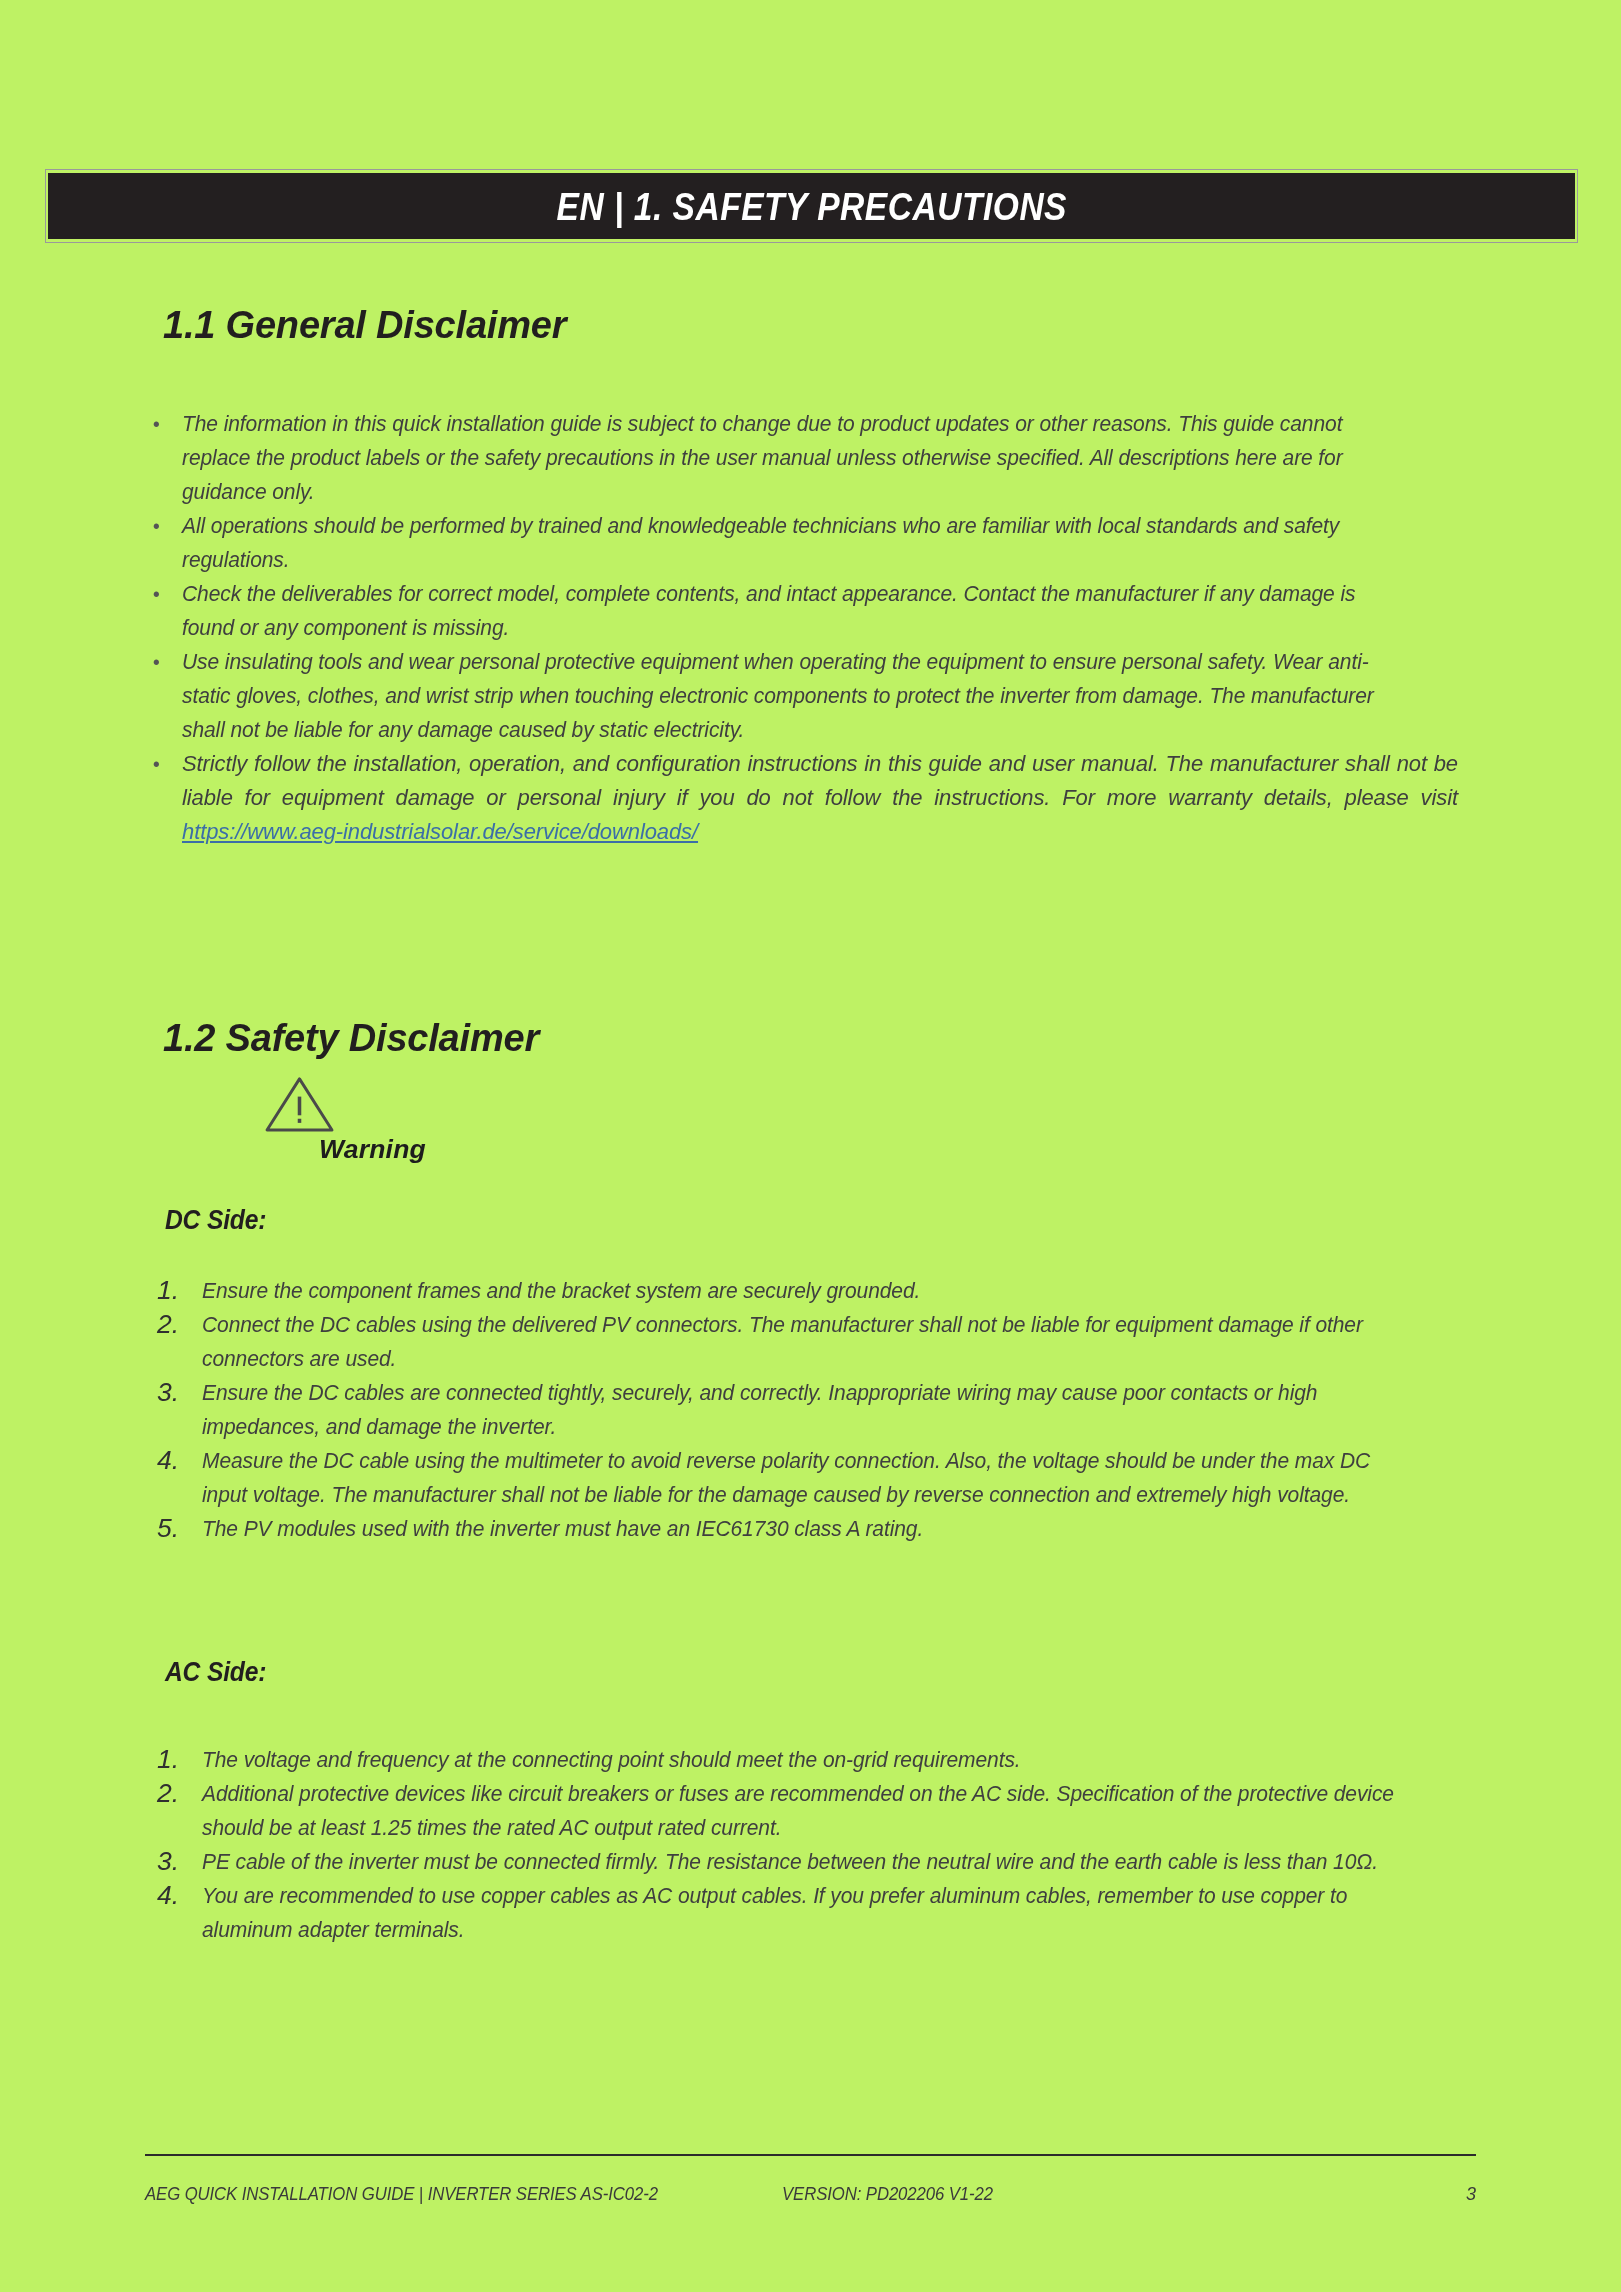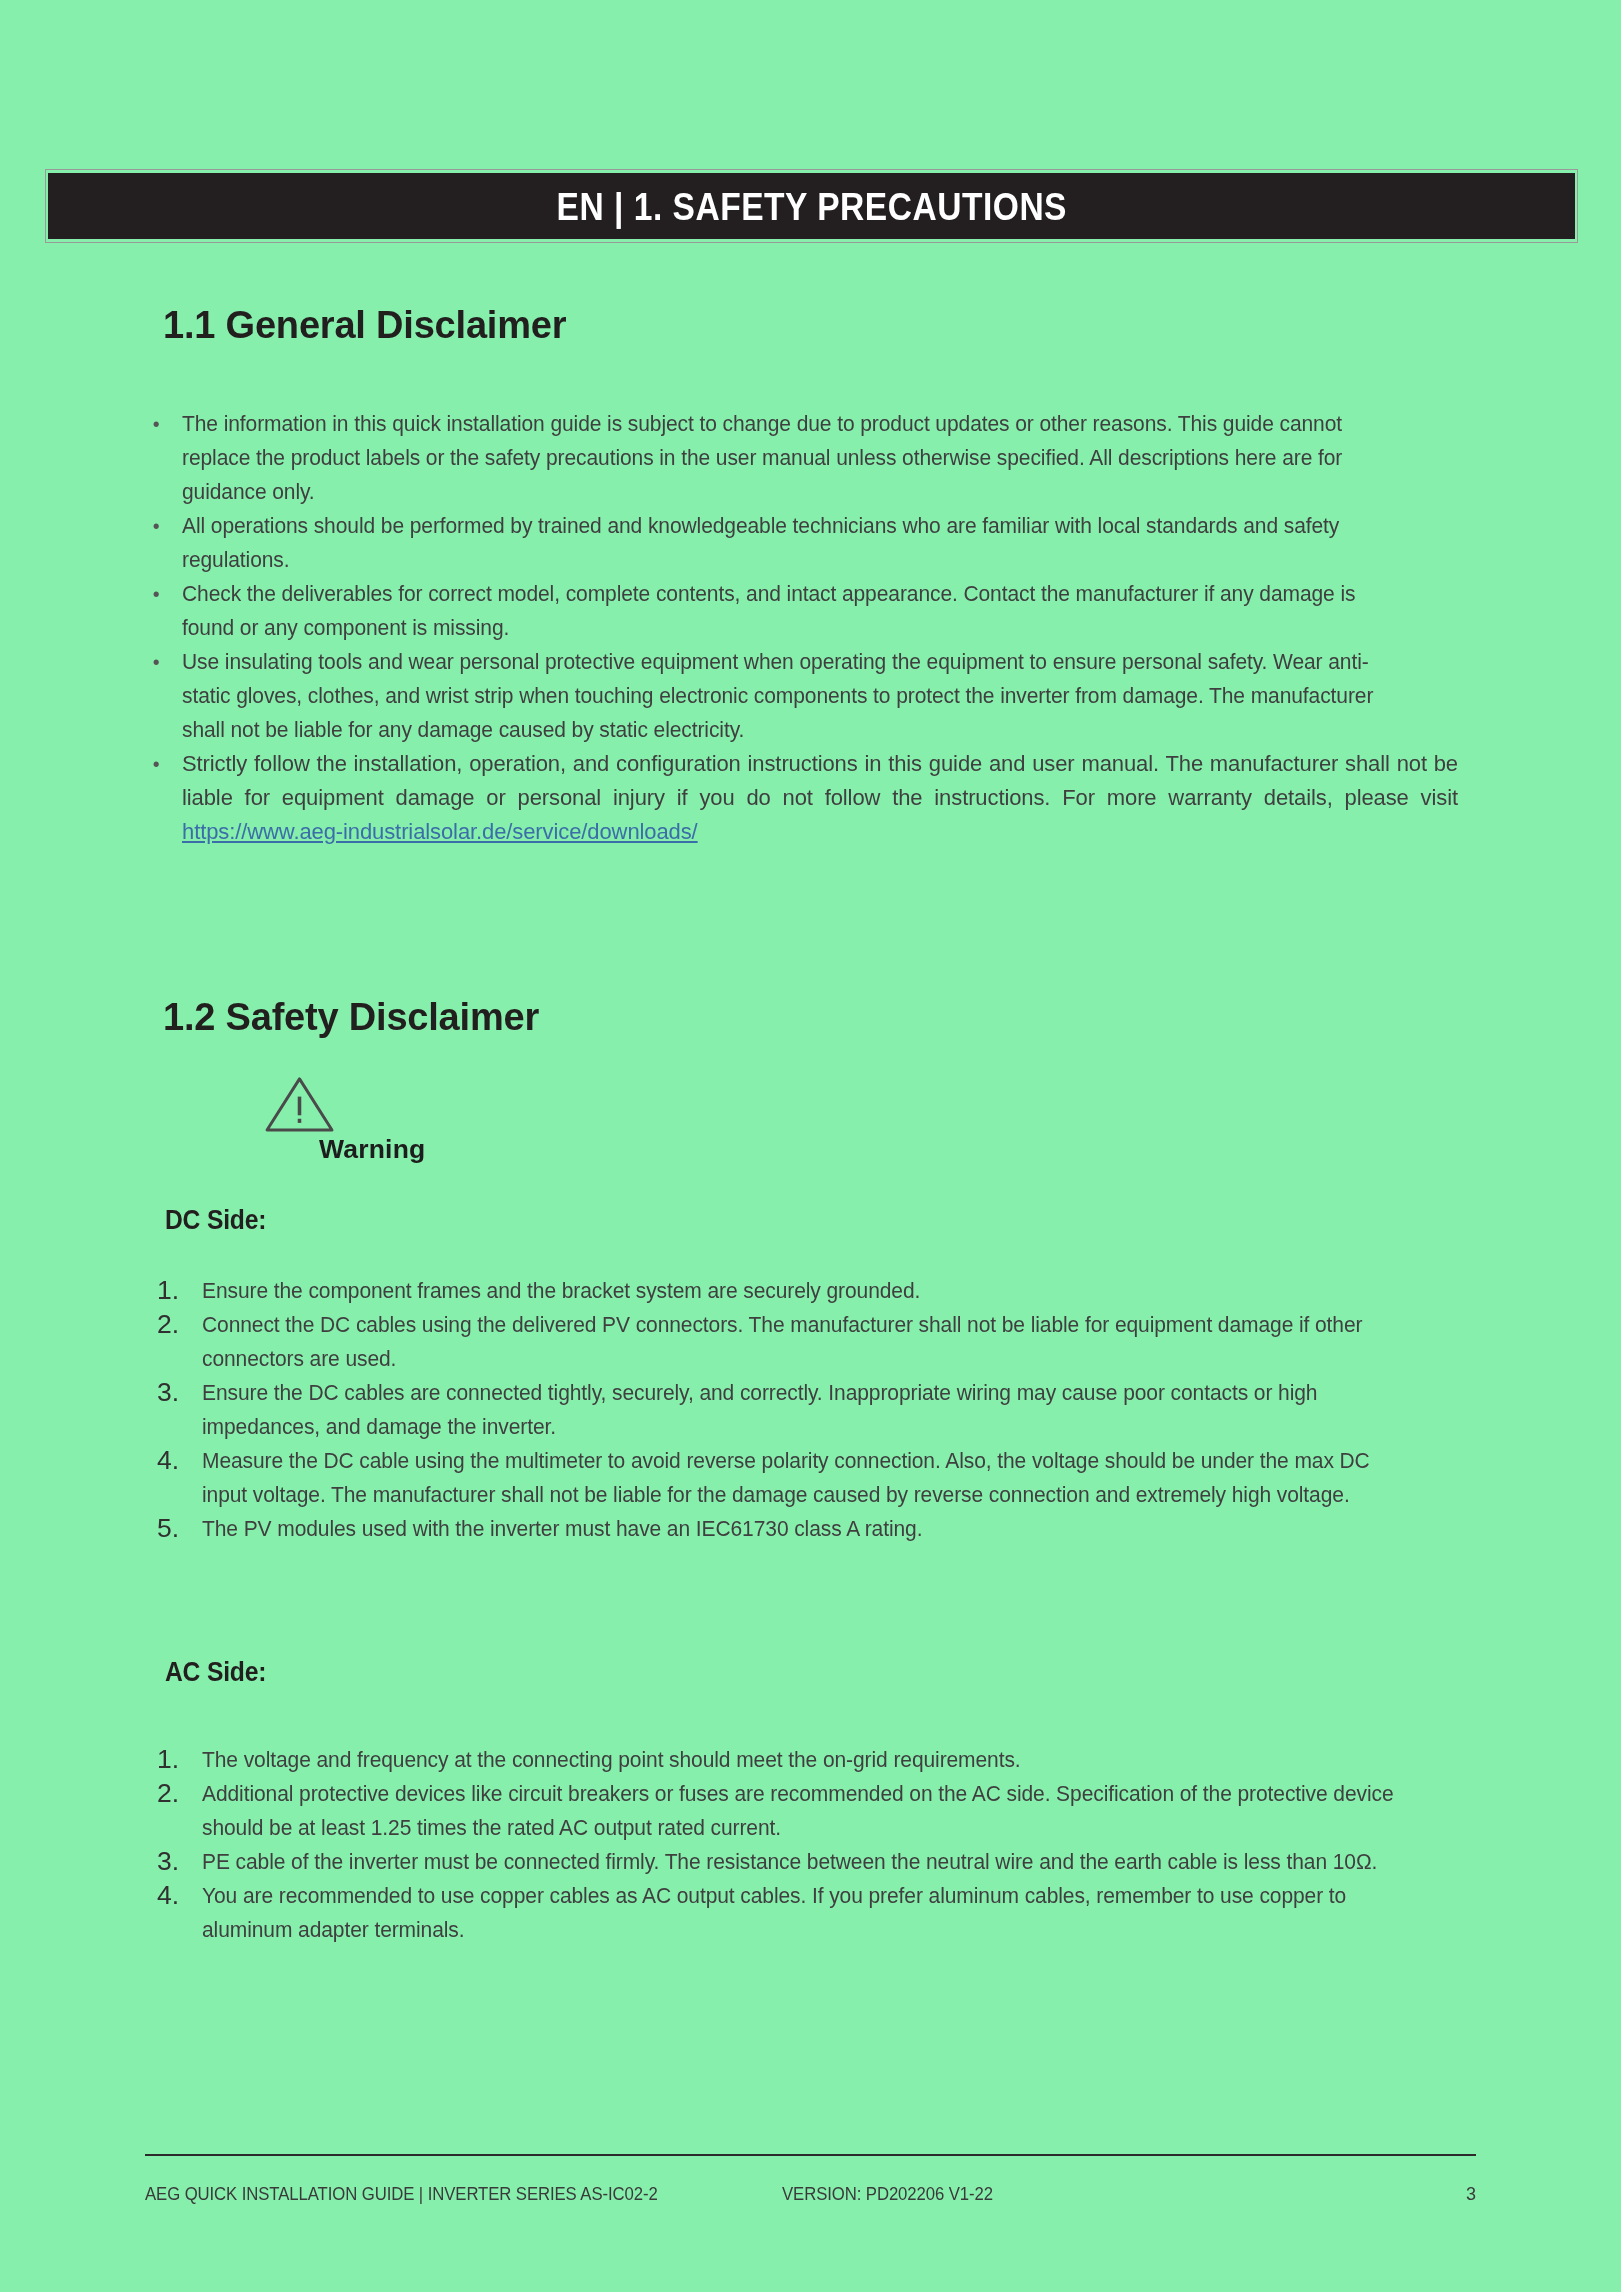--- a/index.html
+++ b/index.html
@@ -10,23 +10,24 @@
   }
   body {
     font-family: "Liberation Sans", sans-serif;
     color: #3a3a3a;
   }
 
   .page {
     position: relative;
     width: 1621px;
     height: 2293px;
-    background: #86efac;
+    background: #bef264;
     overflow: hidden;
     box-sizing: border-box;
+    font-style: italic;
   }
 
   
   .banner-wrap {
     position: absolute;
     left: 45px;
     top: 169px;
     width: 1533px;
     height: 74px;
   }
@@ -228,21 +229,21 @@
         <span class="narrow">Check the deliverables for correct model, complete contents, and intact appearance. Contact the manufacturer if any damage is found or any component is missing.</span>
       </li>
       <li>
         <span class="narrow">Use insulating tools and wear personal protective equipment when operating the equipment to ensure personal safety. Wear anti-static gloves, clothes, and wrist strip when touching electronic components to protect the inverter from damage. The manufacturer shall not be liable for any damage caused by static electricity.</span>
       </li>
       <li class="justified"><span>Strictly follow the installation, operation, and configuration instructions in this guide and user manual. The manufacturer shall not be liable for equipment damage or personal injury if you do not follow the instructions. For more warranty details, please visit </span><a class="link" href="#">https://www.aeg-industrialsolar.de/service/downloads/</a>
       </li>
     </ul>
   </div>
 
-  <div class="h2" style="left:163px; top:996px;">1.2 Safety Disclaimer</div>
+  <div class="h2" style="left:163px; top:1017px;">1.2 Safety Disclaimer</div>
 
   <div class="warn-row" style="left:173px; top:1073px;">
     <svg class="warn-icon" viewBox="0 0 74 62">
       <polygon points="37,6 70,58 4,58" fill="none" stroke="#4a4a4a" stroke-width="3" stroke-linejoin="round"></polygon>
       <rect x="35.2" y="24" width="3.6" height="19" fill="#4a4a4a"></rect>
       <rect x="35.2" y="46.5" width="3.6" height="4.2" fill="#4a4a4a"></rect>
     </svg>
     <span class="warn-label">Warning</span>
   </div>
 

